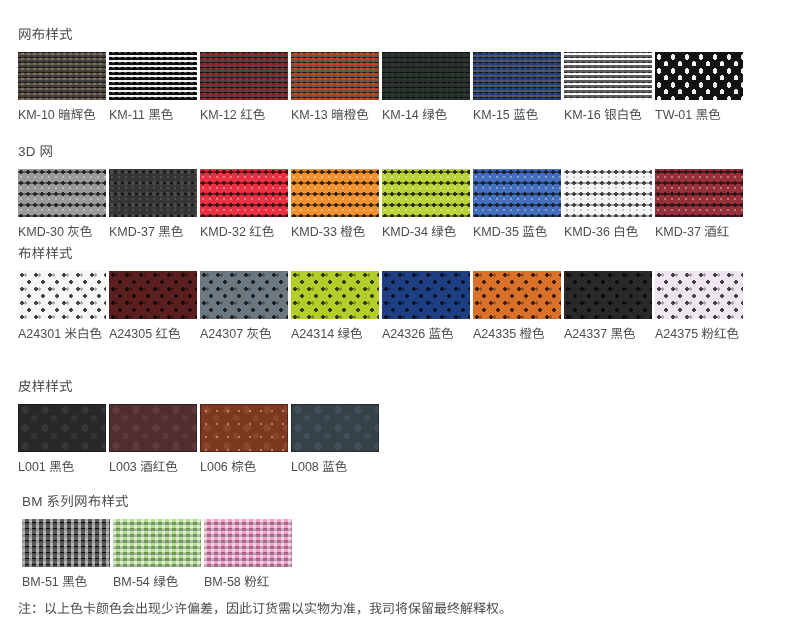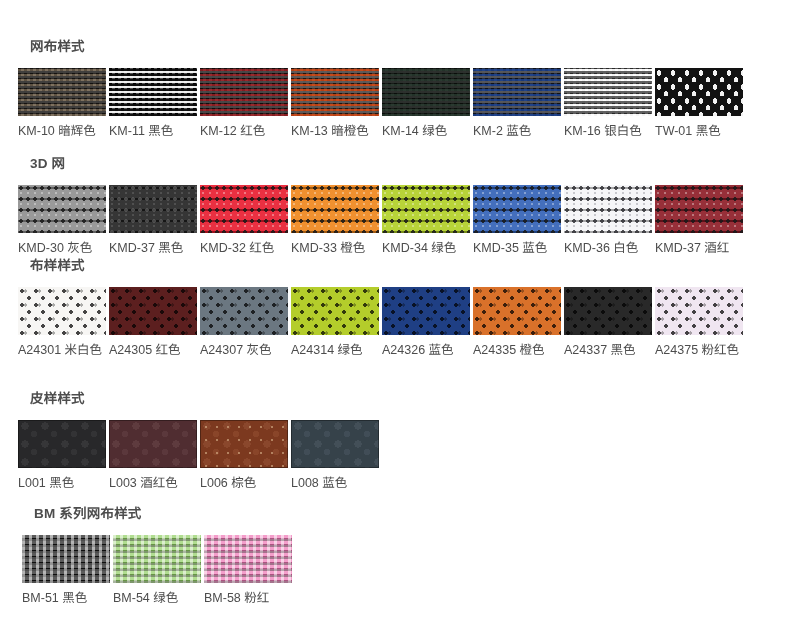--- a/index.html
+++ b/index.html
@@ -24,24 +24,23 @@
     padding: 0;
   }
   .section {
     padding: 0 0 0 18px;
   }
   .section-title {
     font-size: 13.5px;
     line-height: 18px;
     color: #4d4d4d;
     letter-spacing: 0.2px;
-    margin: 12px;
+    margin: 0;
     padding: 0;
     white-space: nowrap;
-    font-weight: bold;
   }
   .swatch-row {
     display: flex;
     flex-wrap: nowrap;
     align-items: flex-start;
     justify-content: center;
   }
   .swatch-cell {
     width: 88px;
     margin-right: 3px;
@@ -258,21 +257,21 @@
       <div class="swatch-cell">
         <div class="swatch tex-mesh km13"></div>
         <div class="swatch-label">KM-13 暗橙色</div>
       </div>
       <div class="swatch-cell">
         <div class="swatch tex-mesh km14"></div>
         <div class="swatch-label">KM-14 绿色</div>
       </div>
       <div class="swatch-cell">
         <div class="swatch tex-mesh km15"></div>
-        <div class="swatch-label">KM-2 蓝色</div>
+        <div class="swatch-label">KM-15 蓝色</div>
       </div>
       <div class="swatch-cell">
         <div class="swatch tex-mesh km16"></div>
         <div class="swatch-label">KM-16 银白色</div>
       </div>
       <div class="swatch-cell">
         <div class="swatch tex-perf"></div>
         <div class="swatch-label">TW-01 黑色</div>
       </div>
     </div>
@@ -387,14 +386,15 @@
         <div class="swatch tex-basket bm54"></div>
         <div class="swatch-label">BM-54 绿色</div>
       </div>
       <div class="swatch-cell">
         <div class="swatch tex-basket bm58"></div>
         <div class="swatch-label">BM-58 粉红</div>
       </div>
     </div>
   </div>
 
+  <div class="footer-note">注：以上色卡颜色会出现少许偏差，因此订货需以实物为准，我司将保留最终解释权。</div>
 
 </div>
 
 </body></html>

